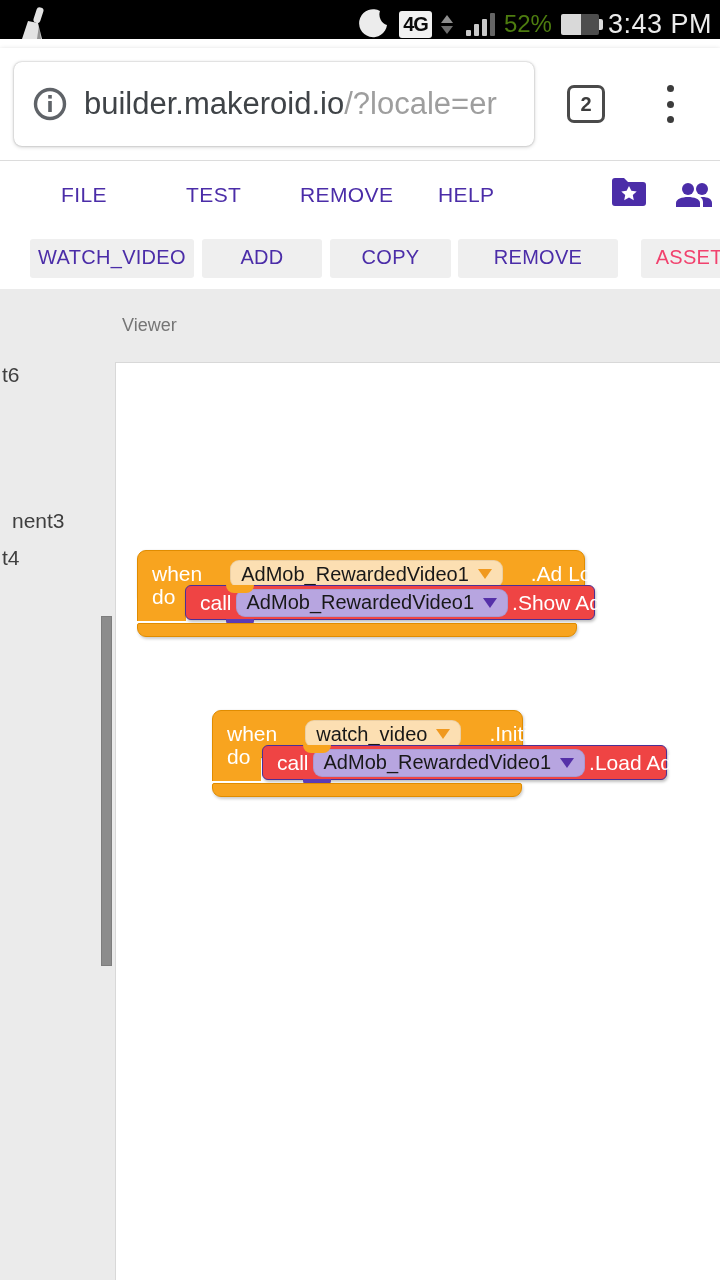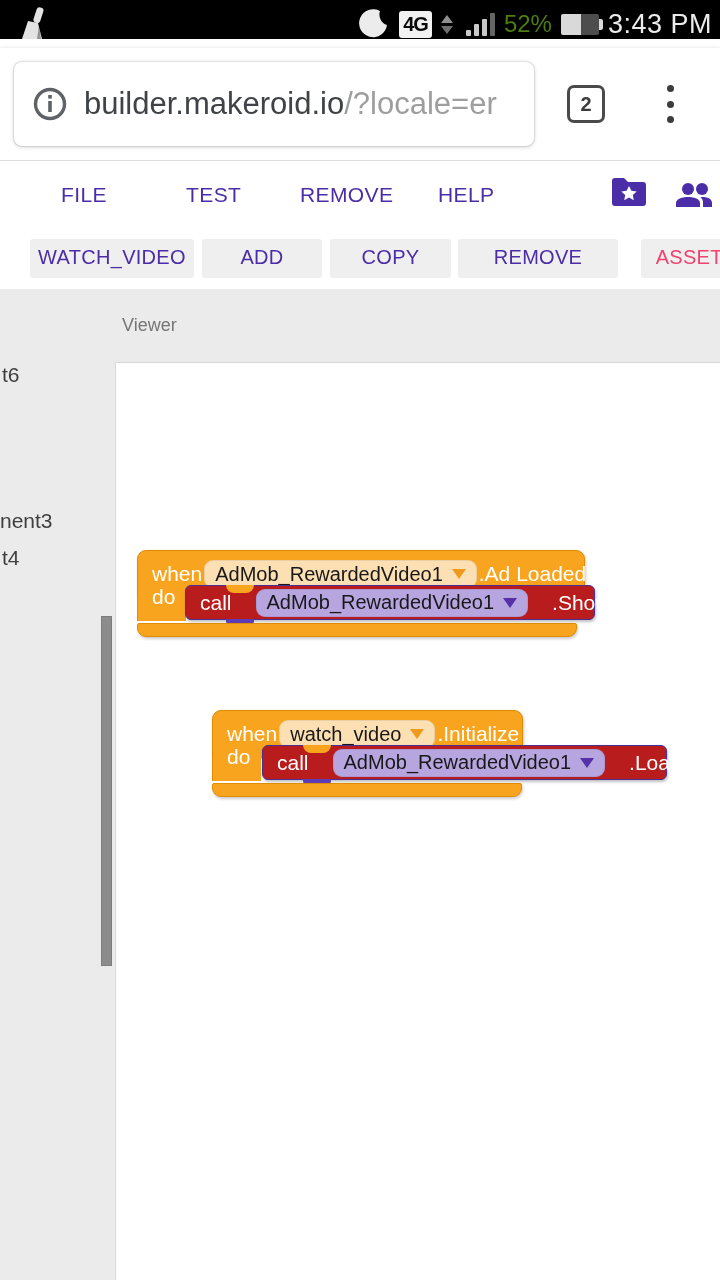--- a/index.html
+++ b/index.html
@@ -55,48 +55,48 @@
   .tb-add{left:202px;width:120px;}
   .tb-copy{left:330px;width:121px;}
   .tb-remove{left:458px;width:160px;}
   .tb-assets{left:641px;width:110px;color:#f1426e;}
   
   .content{position:absolute;left:0;top:289px;width:720px;height:991px;background:#ebebeb;}
   .viewer-title{position:absolute;left:122px;top:315px;font-size:18px;color:#757575;}
   .canvas{position:absolute;left:115px;top:362px;width:605px;height:918px;background:#fff;
     border-left:1px solid #d8d8d8;border-top:1px solid #d8d8d8;box-sizing:border-box;}
   .side-item{position:absolute;font-size:21px;color:#3f3f3f;}
-  .si-0{left:2px;top:363px}.si-1{left:0px;top:509px}.si-2{left:2px;top:546px}
+  .si-0{left:2px;top:363px}.si-1{left:12px;top:509px}.si-2{left:2px;top:546px}
   .vscrollbar{position:absolute;left:101px;top:616px;width:11px;height:350px;
     background:#8c8c8c;border:1px solid #7d7d7d;box-sizing:border-box;}
   
   .bgroup{position:absolute;}
   .bg-1{left:137px;top:550px;}
   .bg-2{left:212px;top:710px;}
   .o-top{position:absolute;left:0;top:0;height:48px;background:#f8a41f;
     border:1px solid #e08c00;border-radius:9px 9px 2px 2px;box-sizing:border-box;
-    display:flex;align-items:center;gap:2px;padding:0 12px 0 14px;
+    display:flex;align-items:center;gap:28px;padding:0 12px 0 14px;
     box-shadow:1px 1px 3px rgba(0,0,0,0.2);}
   .o-left{position:absolute;left:0;top:35px;width:49px;height:36px;background:#f8a41f;
     border-left:1px solid #e08c00;box-sizing:border-box;
     display:flex;padding-left:14px;}
   .o-bottom{position:absolute;left:0;top:73px;height:14px;background:#f8a41f;
     border:1px solid #e08c00;border-radius:2px 2px 9px 9px;box-sizing:border-box;
     box-shadow:1px 2px 3px rgba(0,0,0,0.2);}
   .blk-label{color:#fff;font-size:21px;white-space:nowrap;}
   .pill{height:28px;border-radius:9px;display:flex;align-items:center;gap:9px;
     padding:0 11px;font-size:20px;color:#181818;white-space:nowrap;
     box-shadow:inset 0 0 0 1px rgba(0,0,0,0.07);}
   .pill-cream{background:#fcdfb2;}
   .pill-lav{background:#b7a5e0;}
   .caret{width:0;height:0;border-left:7px solid transparent;border-right:7px solid transparent;}
   .caret-orange{border-top:10px solid #f0991f;}
   .caret-purple{border-top:10px solid #5530a8;}
-  .stmt{position:absolute;height:35px;background:#b91c1c;border:1px solid #4b2f96;
-    border-radius:6px;box-sizing:border-box;display:flex;align-items:center;gap:24px;
+  .stmt{position:absolute;height:35px;background:#ef4444;border:1px solid #4b2f96;
+    border-radius:6px;box-sizing:border-box;display:flex;align-items:center;gap:4px;
     padding:0 14px;box-shadow:1px 2px 3px rgba(0,0,0,0.25);}
   .stmt:before{content:"";position:absolute;left:40px;top:-1px;width:28px;height:8px;
     background:#f8a41f;border-radius:0 0 9px 9px;}
   .stmt:after{content:"";position:absolute;left:40px;bottom:-9px;width:28px;height:9px;
     background:#5d3cb5;border-radius:0 0 9px 9px;box-shadow:0 1px 0 #4b2f96;}
   .st-1{left:48px;top:35px;width:410px;}
   .st-2{left:50px;top:35px;width:405px;}
   .w-448{width:448px}.w-311{width:311px}.w-440{width:440px}.w-310{width:310px}
 </style>
 </head>

